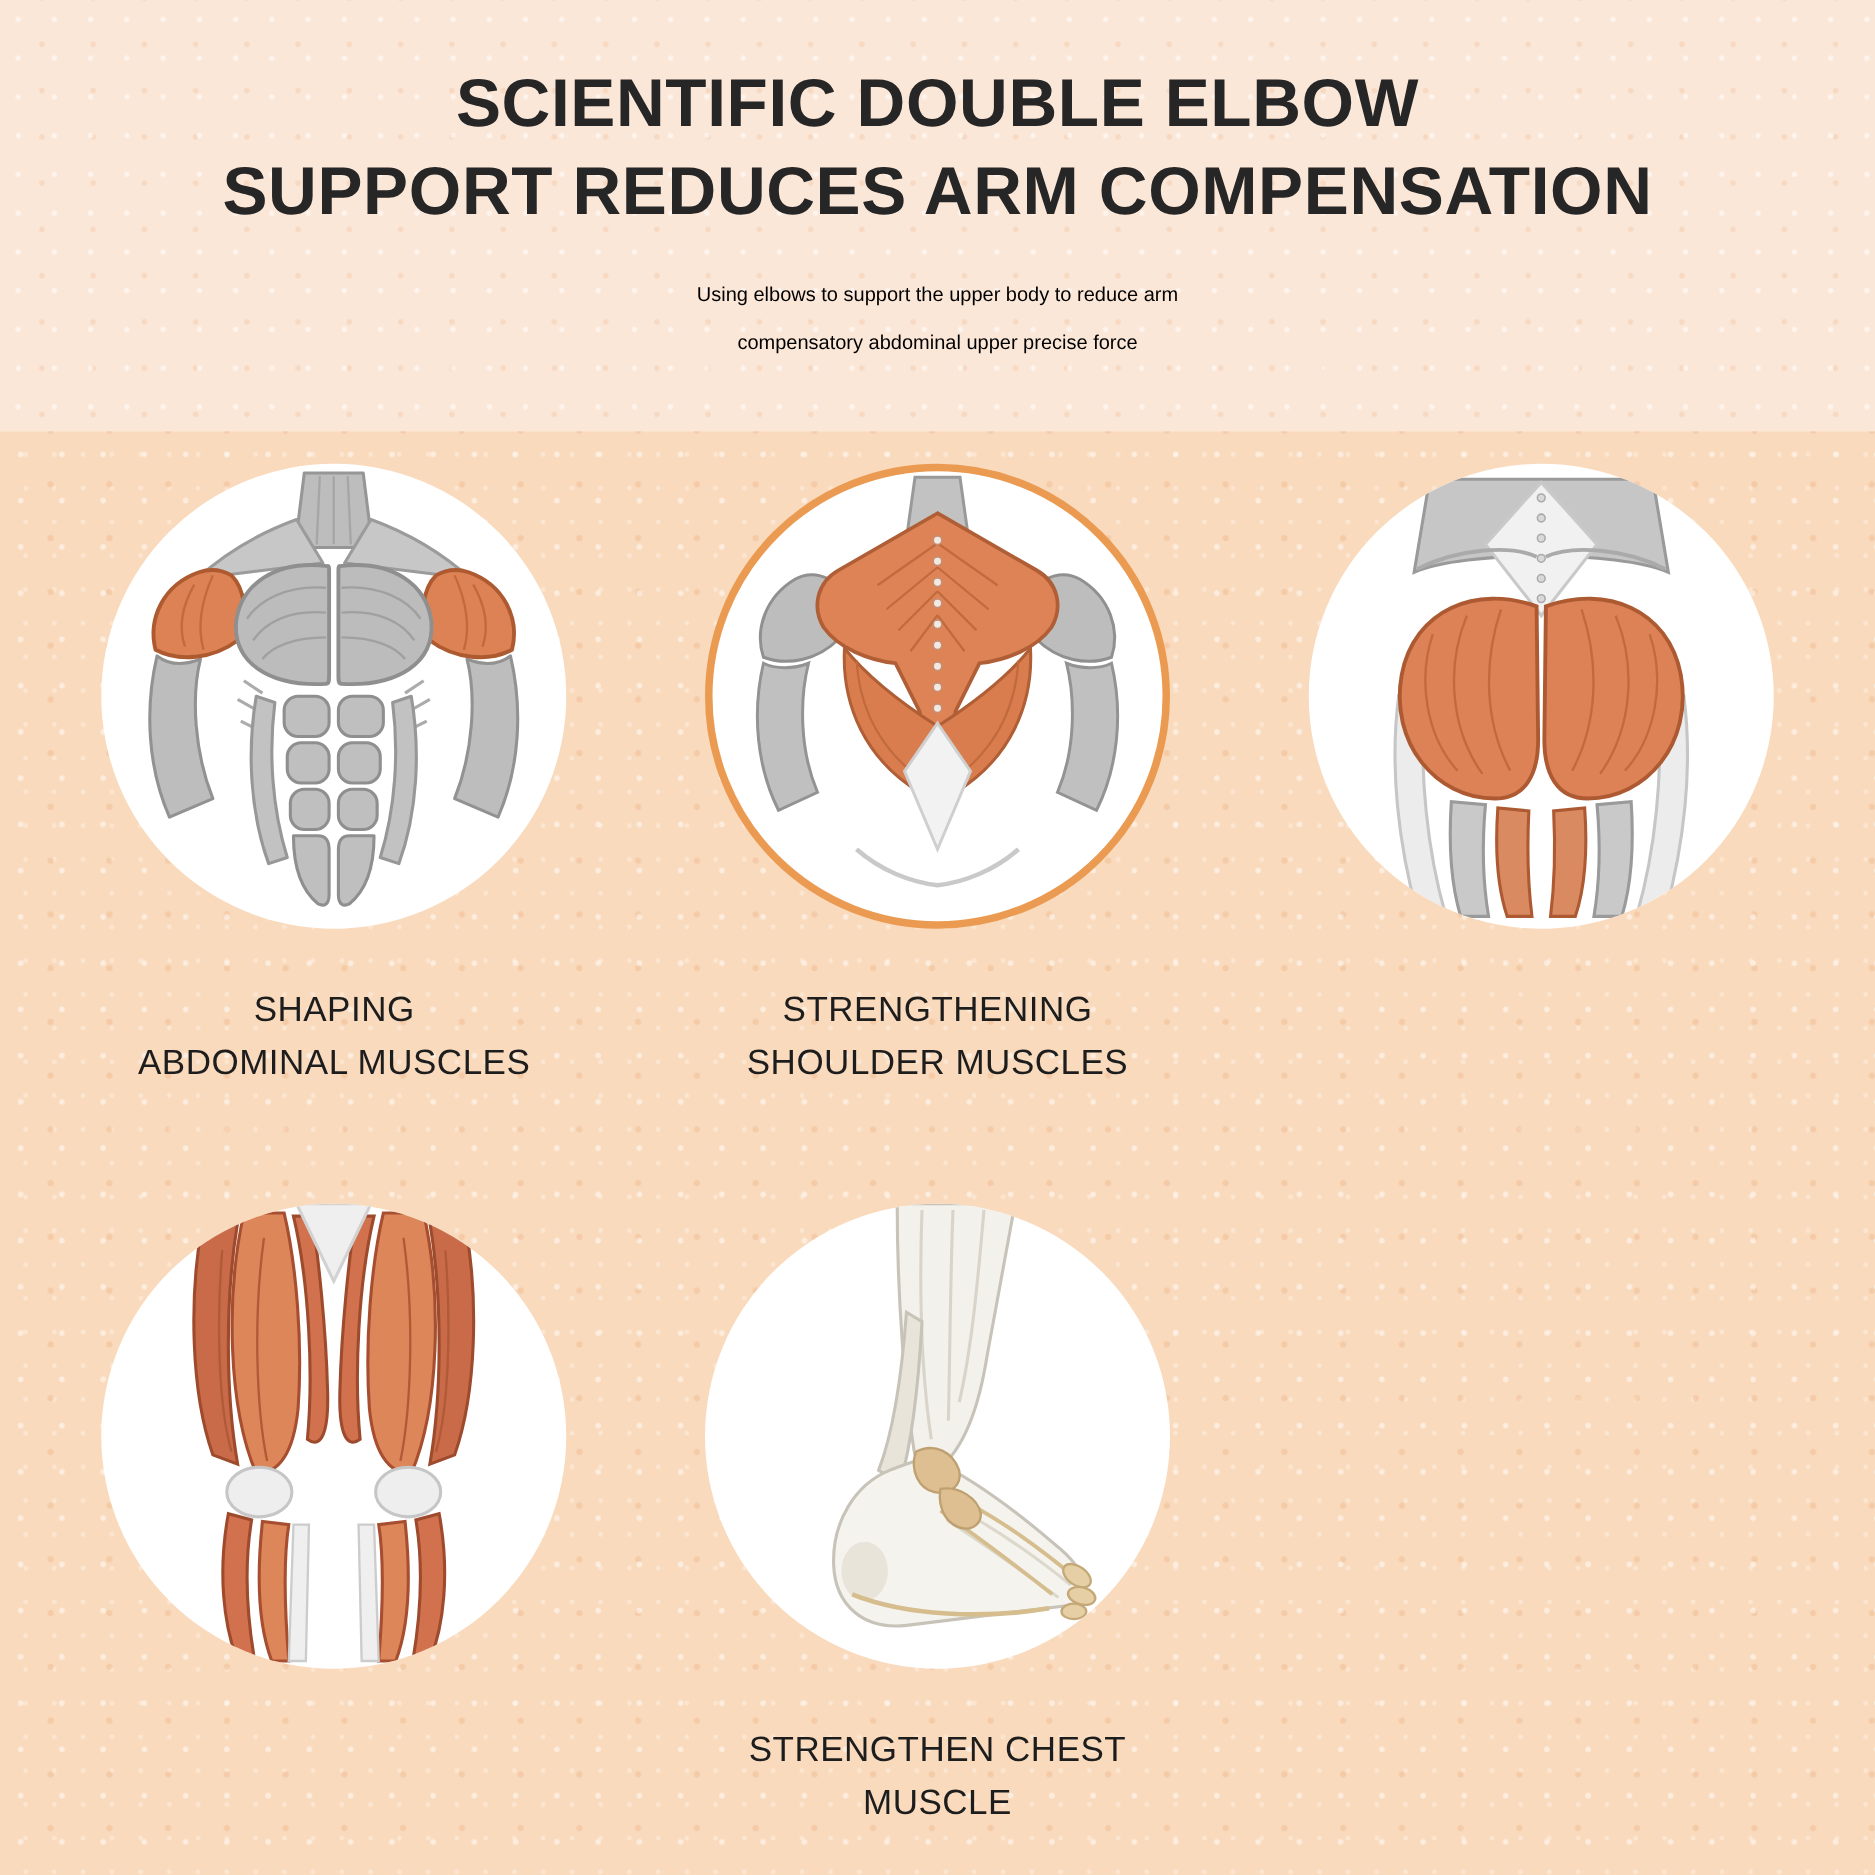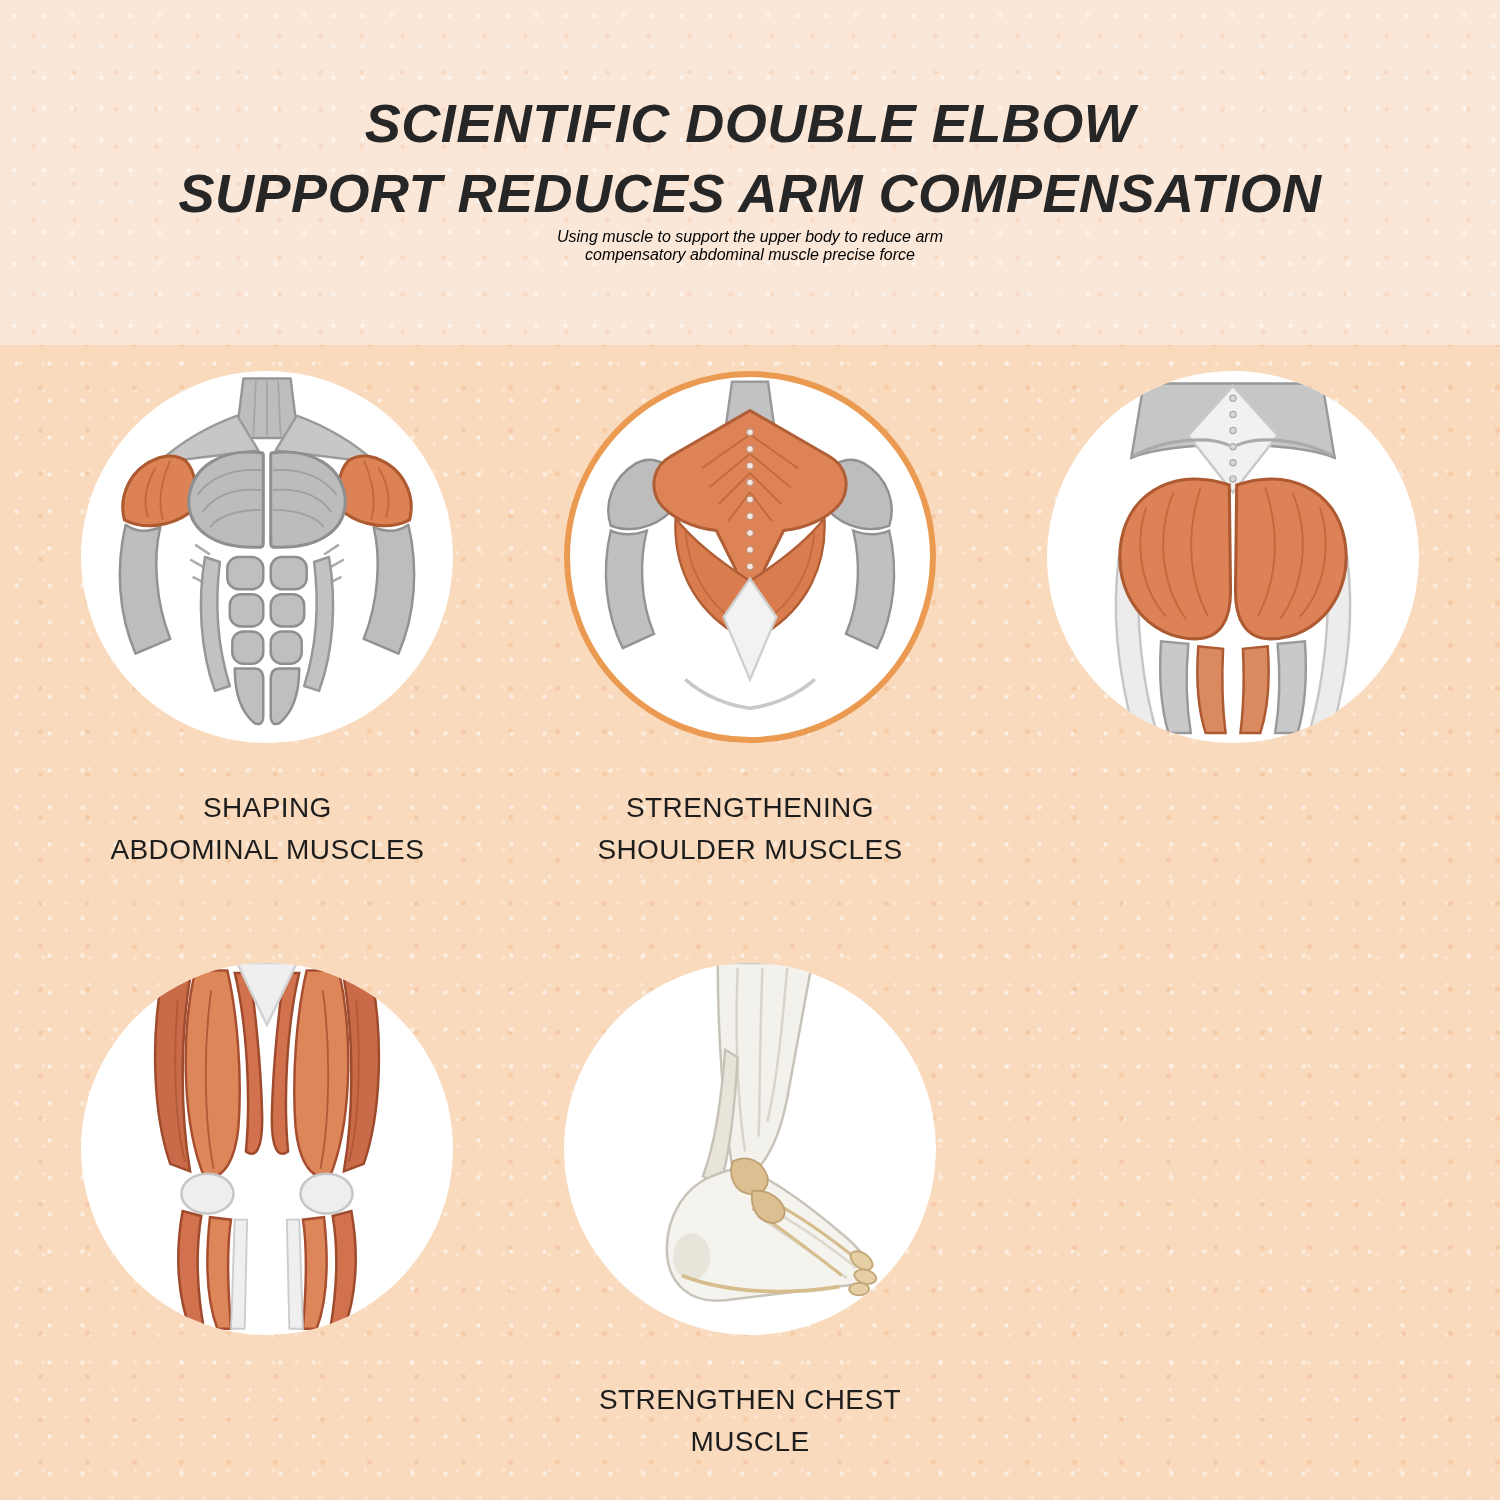--- a/index.html
+++ b/index.html
@@ -8,21 +8,21 @@
 
   .header {
     height: 345px;
     background-color: #fbe7d8;
     background-image:
       radial-gradient(circle, rgba(255,255,255,.55) 1.6px, rgba(255,255,255,0) 2.6px),
       radial-gradient(circle, rgba(242,196,160,.40) 1.8px, rgba(242,196,160,0) 2.8px);
     background-size: 29px 31px, 41px 37px;
     background-position: 0 0, 13px 17px;
     display: flex; flex-direction: column; align-items: center; justify-content: center;
-    padding-top: 8px; font-style: italic;
+    gap: 20px; padding-top: 8px;
   }
   .title { font-size: 54px; font-weight: bold; color: #262626; text-align: center; line-height: 1.28; letter-spacing: .5px; }
   .subtitle { font-size: 38px; color: #333333; text-align: center; line-height: 1.35; }
 
   .main {
     flex: 1;
     background-color: #f9dabd;
     background-image:
       radial-gradient(circle, rgba(255,255,255,.50) 1.8px, rgba(255,255,255,0) 2.8px),
       radial-gradient(circle, rgba(238,178,130,.38) 2px, rgba(238,178,130,0) 3px),
@@ -105,22 +105,22 @@
 
 <div class="page">
 
   <header class="header">
     <h1 class="title">
       <div>SCIENTIFIC DOUBLE ELBOW</div>
       <div>SUPPORT REDUCES ARM COMPENSATION</div>
     </h1>
     <p class="subtitle">
       </p>
-      <div>Using muscle to support the upper body to reduce arm</div>
-      <div>compensatory abdominal muscle precise force</div>
+      <div>Using elbows to support the upper body to reduce arm</div>
+      <div>compensatory abdominal upper precise force</div>
     <p></p>
   </header>
 
   <main class="main">
 
     <figure class="card">
       <div class="circle hl-delts">
         <svg viewBox="0 0 300 300">
             <use href="#torso-front"></use>
           </svg>

